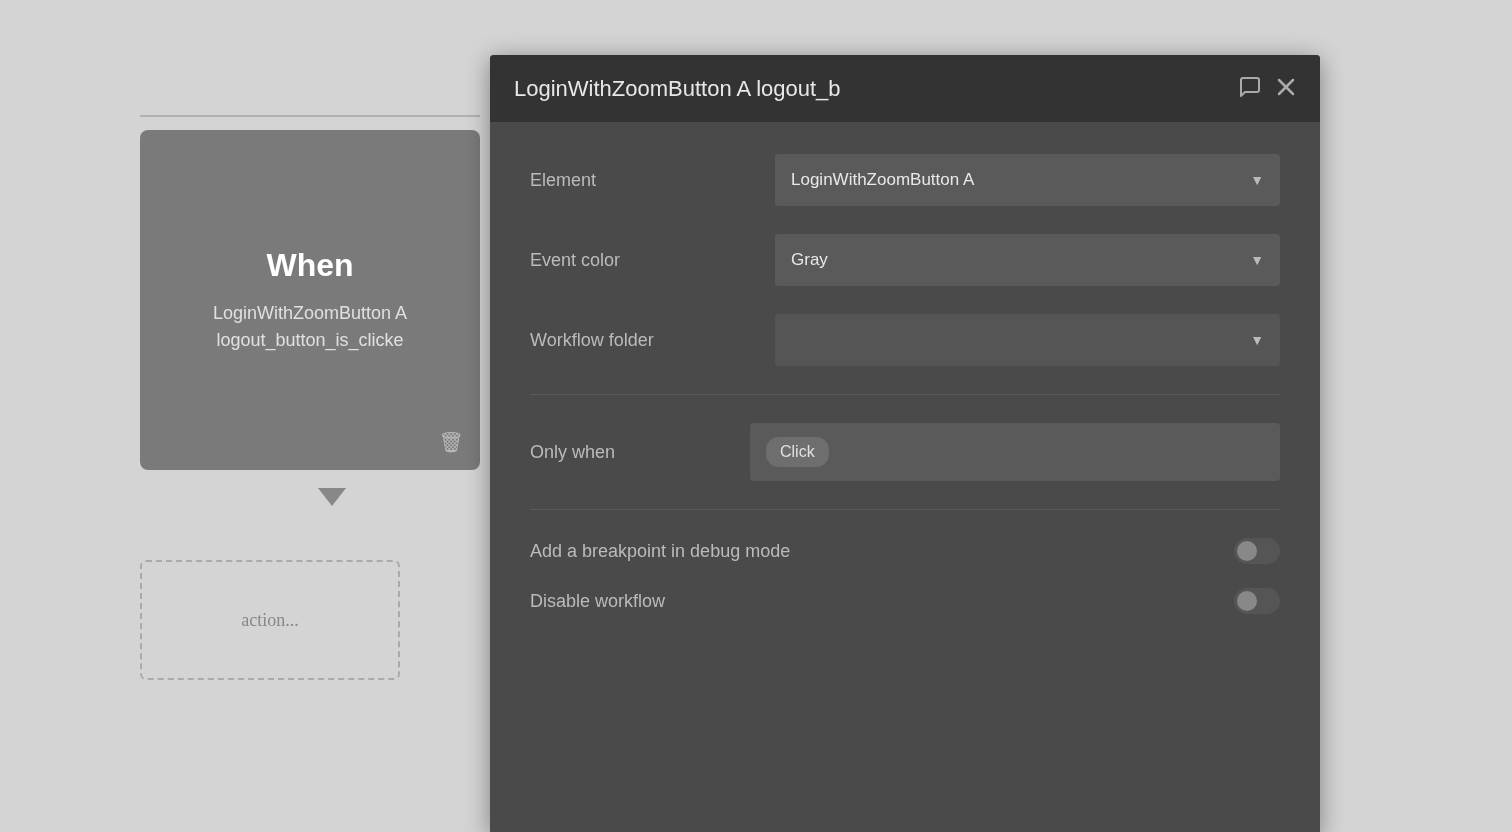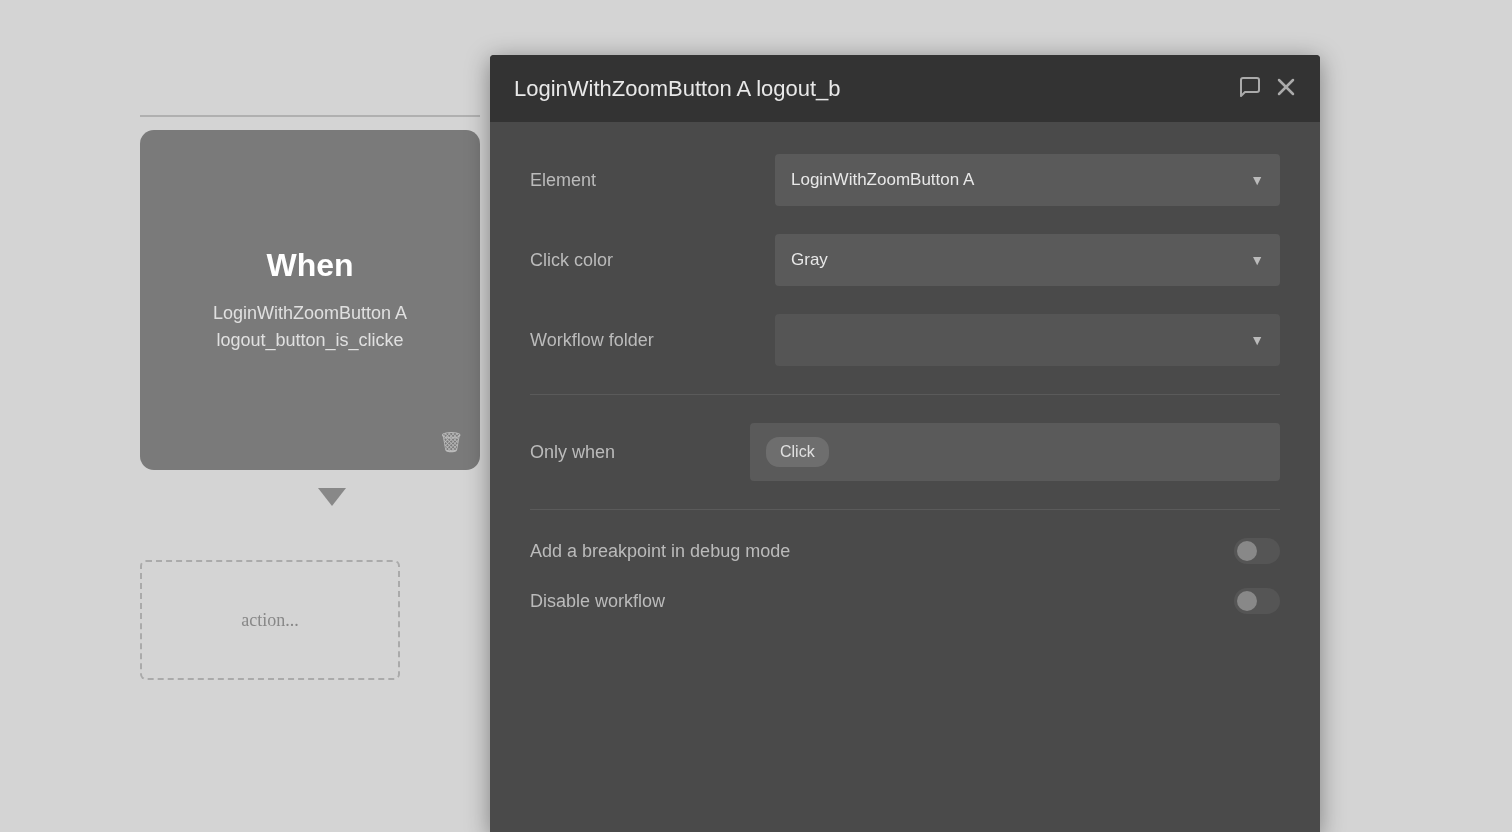--- a/index.html
+++ b/index.html
@@ -22,21 +22,21 @@
     }
 
     
     .when-block {
       position: absolute;
       top: 130px;
       left: 140px;
       width: 340px;
       height: 340px;
       background: #7a7a7a;
-      border-radius: 14px;
+      border-radius: 8px;
       display: flex;
       flex-direction: column;
       align-items: center;
       justify-content: center;
       color: #fff;
       padding: 20px;
     }
     .when-block .when-title {
       font-size: 32px;
       font-weight: 600;
@@ -309,21 +309,21 @@
 
     <div class="form-row">
       <div class="form-label">Element</div>
       <div class="form-control">
         <span>LoginWithZoomButton A</span>
         <span class="dropdown-arrow">▼</span>
       </div>
     </div>
 
     <div class="form-row">
-      <div class="form-label">Click color</div>
+      <div class="form-label">Event color</div>
       <div class="form-control">
         <span>Gray</span>
         <span class="dropdown-arrow">▼</span>
       </div>
     </div>
 
     <div class="form-row">
       <div class="form-label">Workflow folder</div>
       <div class="form-control empty">
         <span></span>

